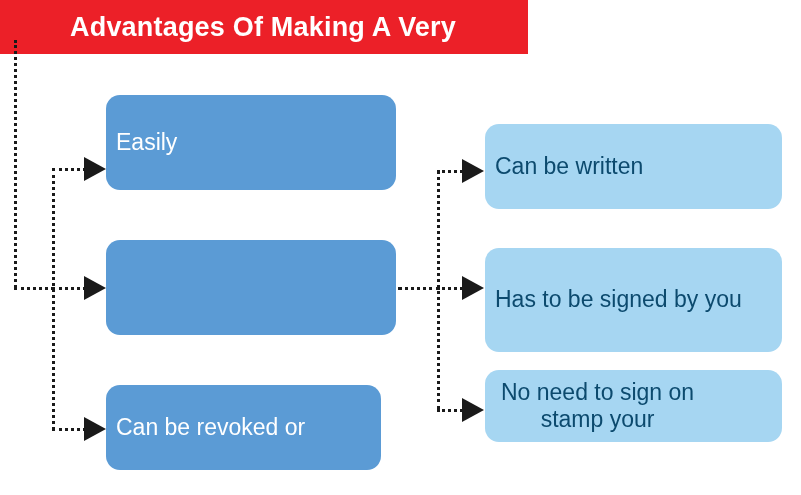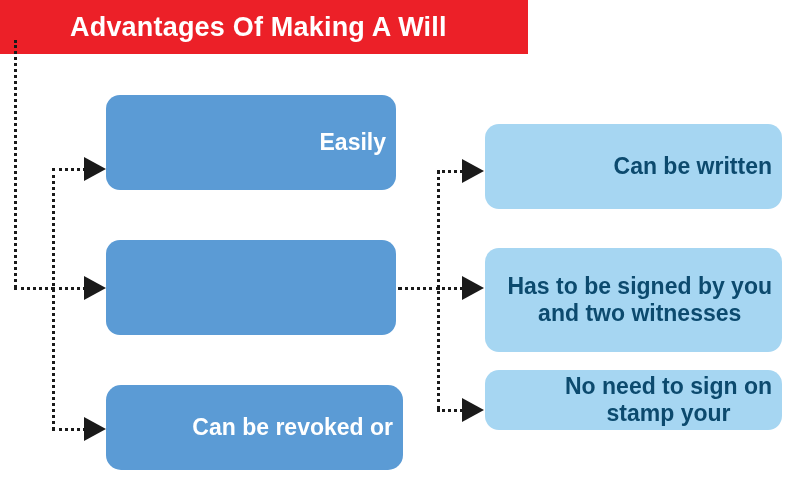--- a/index.html
+++ b/index.html
@@ -40,47 +40,46 @@
     white-space: nowrap;
   }
 
   
   .node {
     position: absolute;
     box-sizing: border-box;
     border-radius: 14px;
     display: flex;
     align-items: center;
-    justify-content: flex-end;
+    justify-content: flex-start;
     text-align: center;
     padding: 4px 10px;
     line-height: 1.18;
-    font-weight: bold;
   }
   .node-primary {
     background: #5b9bd5;
     color: #ffffff;
     font-size: 23px;
   }
   .node-secondary {
     background: #a6d6f2;
     color: #0c4a6e;
     font-size: 23px;
   }
   .node span { display: block; }
 
   
   #node-easily-understood { left: 106px; top: 95px;  width: 290px; height: 95px; }
   #node-few-requirements  { left: 106px; top: 240px; width: 290px; height: 95px; }
-  #node-revocable         { left: 106px; top: 385px; width: 297px; height: 85px; border-radius: 15px; }
+  #node-revocable         { left: 106px; top: 385px; width: 275px; height: 85px; }
 
   
   #node-can-be-written    { left: 485px; top: 124px; width: 297px; height: 85px; }
   #node-signed-witnesses  { left: 485px; top: 248px; width: 297px; height: 104px; }
-  #node-no-stamp-paper    { left: 485px; top: 370px; width: 297px; height: 60px; padding-left: 16px; }
+  #node-no-stamp-paper    { left: 485px; top: 370px; width: 297px; height: 72px; padding-left: 16px; }
 
   
   .dot-v {
     position: absolute;
     width: 0;
     border-left: 3px dotted #1a1a1a;
   }
   .dot-h {
     position: absolute;
     height: 0;
@@ -115,21 +114,21 @@
   #arrow-mid-1  { left: 462px; top: 159px; }
   #arrow-mid-2  { left: 462px; top: 276px; }
   #arrow-mid-3  { left: 462px; top: 398px; }
 </style>
 </head>
 <body>
 
 <div id="canvas">
 
   <div id="title-banner">
-    <div id="title-text">Advantages Of Making A Will</div>
+    <div id="title-text">Advantages Of Making A Very</div>
   </div>
 
   <div class="dot-v" id="trunk-vertical"></div>
   <div class="dot-h" id="trunk-horizontal"></div>
   <div class="dot-v" id="branch-bus-left"></div>
   <div class="dot-h" id="lead-left-1"></div>
   <div class="dot-h" id="lead-left-2"></div>
   <div class="dot-h" id="lead-left-3"></div>
   <div class="arrow-head" id="arrow-left-1"></div>
   <div class="arrow-head" id="arrow-left-2"></div>
@@ -163,21 +162,20 @@
 
   <div class="node node-secondary" id="node-can-be-written">
     <div>
       <span>Can be written</span>
     </div>
   </div>
 
   <div class="node node-secondary" id="node-signed-witnesses">
     <div>
       <span>Has to be signed by you</span>
-      <span>and two witnesses</span>
     </div>
   </div>
 
   <div class="node node-secondary" id="node-no-stamp-paper">
     <div>
       <span>No need to sign on</span>
       <span>stamp your</span>
     </div>
   </div>
 

